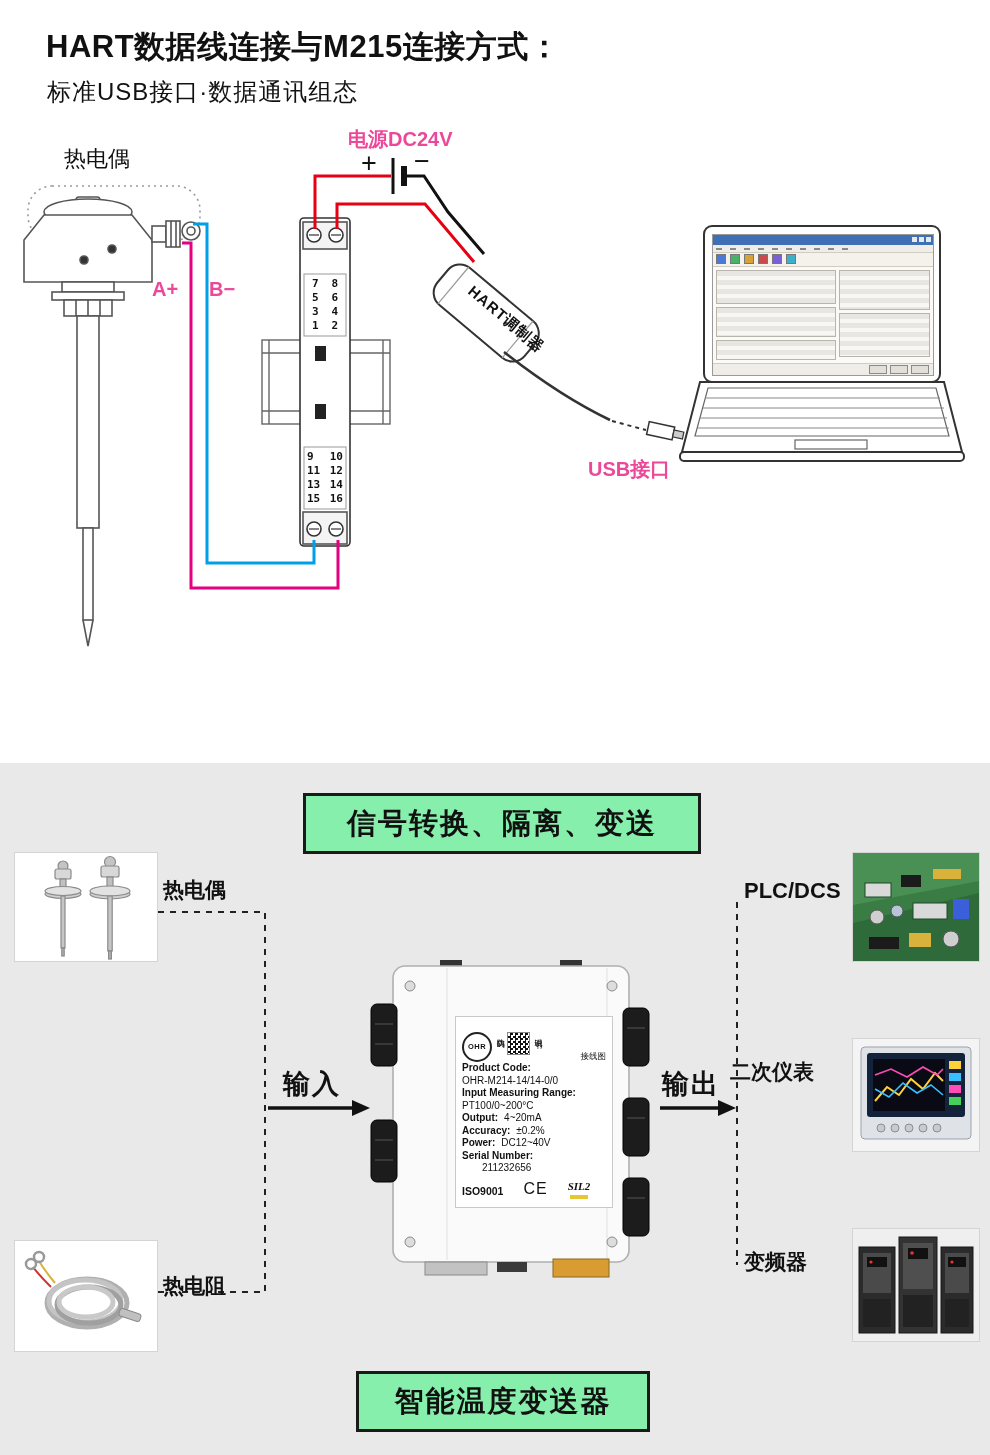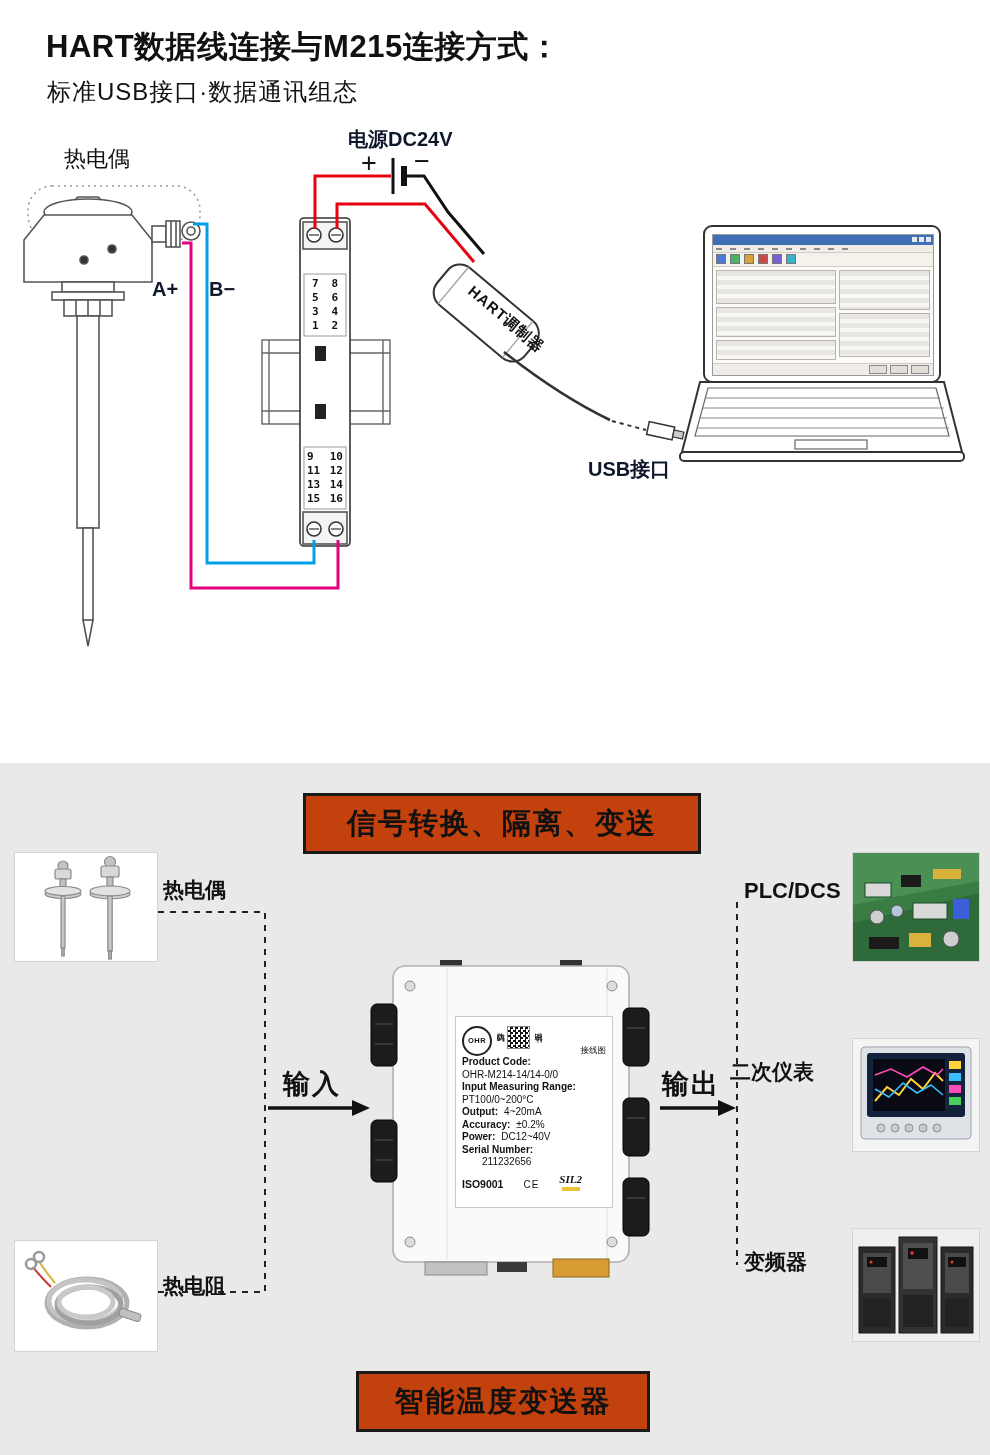--- a/index.html
+++ b/index.html
@@ -6,21 +6,21 @@
   #canvas{position:relative;width:990px;height:1455px;background:#fff;overflow:hidden;
           font-family:"Liberation Sans","DejaVu Sans",sans-serif;color:#111}
   .abs{position:absolute}
   svg{display:block}
 
   
   .h-title{left:46px;top:26px;font-size:31px;font-weight:800;letter-spacing:.5px}
   .h-sub{left:47px;top:76px;font-size:24px;font-weight:500;letter-spacing:1px}
 
   
-  .lab{font-weight:600;color:#0f172a}
+  .lab{font-weight:600;color:#ec4899}
   .tc-label{left:64px;top:144px;font-size:22px;font-weight:500}
   .pw-label{left:348px;top:126px;font-size:20px}
   .plus{left:361px;top:148px;font-size:27px;font-weight:500}
   .minus{left:414px;top:146px;font-size:27px;font-weight:500}
   .a-label{left:152px;top:278px;font-size:20px}
   .b-label{left:209px;top:278px;font-size:20px}
   .hart-label{left:476px;top:282px;font-size:15px;letter-spacing:1px;font-weight:600;
               transform:rotate(40deg);transform-origin:left top;white-space:nowrap}
   .usb-label{left:588px;top:456px;font-size:20px}
 
@@ -44,46 +44,46 @@
   .ss-col{display:flex;flex-direction:column;gap:3px}
   .gb{border:1px solid #b8b5ae;background:repeating-linear-gradient(180deg,#e8e6e0 0 5px,#f8f7f4 5px 9px)}
   .ss-foot{height:12px;background:#f0ede8;border-top:1px solid #cfccc4;display:flex;gap:3px;justify-content:flex-end;align-items:center;padding:0 4px}
   .ss-foot b{width:16px;height:7px;background:#e2dfd8;border:1px solid #8a8a8a;display:block}
 
   
   .mid-title{left:0;top:692px;width:100%;text-align:center;font-size:38px;font-weight:800;letter-spacing:3px}
 
   
   .gray{left:0;top:763px;width:990px;height:692px;background:#e9e9e9}
-  .banner{border:3px solid #1a1a1a;background:#c2410c;display:flex;align-items:center;justify-content:center;
+  .banner{border:3px solid #1a1a1a;background:#86efac;display:flex;align-items:center;justify-content:center;
           font-size:29px;font-weight:800;letter-spacing:2px;z-index:2}
   .banner-top{left:303px;top:793px;width:392px;height:55px}
   .banner-bot{left:356px;top:1371px;width:288px;height:55px}
 
   .photo{background:#fff;border:1px solid #d4d4d4;z-index:2;overflow:hidden}
   .src-label{font-size:21px;font-weight:700;z-index:2}
   .tgt-label{font-size:21px;font-weight:700;z-index:2}
   .io-label{font-size:27px;font-weight:800;z-index:2;letter-spacing:2px}
 
   
   .plabel{left:455px;top:1016px;width:158px;height:192px;background:#fff;border:1px solid #c9c9c9;
-          z-index:3;padding:9px 6px;box-sizing:border-box;font-size:10px;line-height:1.25}
+          z-index:3;padding:15px 6px;box-sizing:border-box;font-size:10px;line-height:1.25}
   .pl-head{display:flex;align-items:flex-start;gap:3px}
   .pl-logo{width:26px;height:26px;border:2px solid #222;border-radius:50%;display:flex;align-items:center;
            justify-content:center;font-size:7.5px;font-weight:800;letter-spacing:.5px}
   .pl-vert{writing-mode:vertical-rl;font-size:8px;line-height:1.1;letter-spacing:1px}
   .pl-qr{width:21px;height:21px;border:1px solid #888;
          background:repeating-conic-gradient(#111 0% 25%,#fff 0% 50%) 0 0/5px 5px}
   .pl-wiring{margin-left:auto;font-size:8.5px;align-self:flex-end}
   .pl-b{font-weight:700}
   .pl-row{display:flex;gap:6px}
   .pl-serial{margin-left:20px}
   .pl-certs{display:flex;align-items:flex-end;gap:20px;margin-top:4px}
   .pl-iso{font-weight:800;font-size:10.5px}
-  .pl-ce{font-size:10px;letter-spacing:1px}
+  .pl-ce{font-size:16px;letter-spacing:1px}
   .pl-sil{font-style:italic;font-weight:800;font-size:11px;font-family:"Liberation Serif","DejaVu Serif",serif}
   .pl-silmark{width:18px;height:4px;background:#e8c532;margin-top:1px}
 </style>
 </head>
 <body>
 
 <div id="canvas">
 
   <div class="abs h-title">HART数据线连接与M215连接方式：</div>
   <div class="abs h-sub">标准USB接口·数据通讯组态</div>

